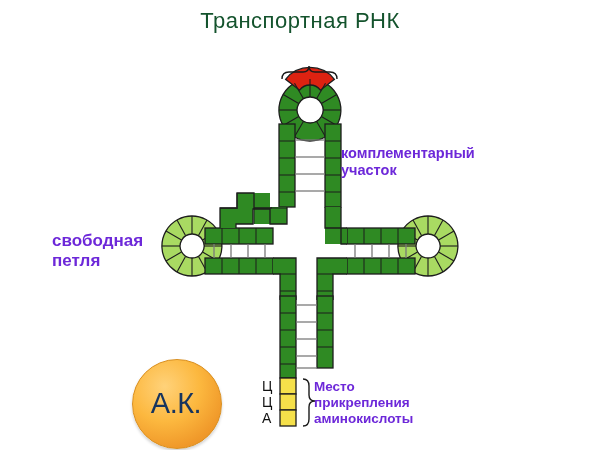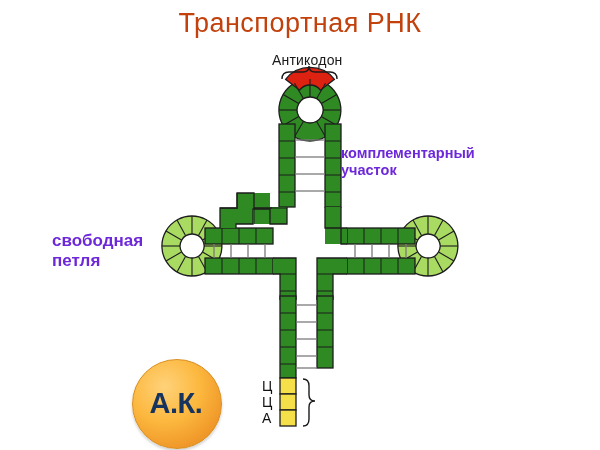--- a/index.html
+++ b/index.html
@@ -20,23 +20,23 @@
     width: 600px;
     height: 450px;
   }
   .title {
     position: absolute;
     left: 0;
     top: 8px;
     width: 600px;
     text-align: center;
     font-family: "Liberation Sans", sans-serif;
-    font-size: 27px;
+    font-size: 22px;
     font-weight: 400;
-    color: #c2410c;
+    color: #14532d;
     letter-spacing: 0.5px;
   }
   .lbl {
     position: absolute;
     font-family: "Liberation Sans", sans-serif;
     font-weight: bold;
     color: #6d28d9;
     line-height: 1.18;
     white-space: pre-line;
   }
@@ -78,21 +78,21 @@
     position: absolute;
     left: 132px;
     top: 359px;
     width: 88px;
     height: 88px;
     display: flex;
     align-items: center;
     justify-content: center;
     font-family: "Liberation Sans", sans-serif;
     font-size: 29px;
-    font-weight: bold;
+    font-weight: normal;
     color: #16345e;
     letter-spacing: -0.5px;
   }
   .base-letter {
     position: absolute;
     font-family: "Liberation Sans", sans-serif;
     font-size: 14px;
     color: #111111;
     font-weight: normal;
   }
@@ -304,25 +304,27 @@
 
     <g fill="none" stroke="#1a1a1a" stroke-width="1.4">
       <path d="M 282,79 q 0,-7 7,-7 L 303,72 q 6,0 6,-6 q 0,6 6,6 L 330,72 q 7,0 7,7"></path>
     </g>
 
     <g fill="none" stroke="#1a1a1a" stroke-width="1.4">
       <path d="M 303,379 q 6,0 6,7 L 309,395 q 0,6 6,6 q -6,0 -6,6 L 309,419 q 0,7 -6,7"></path>
     </g>
   </svg>
 
-  <div class="lbl lbl-anticodon">Антикодон</div>
   <div class="lbl lbl-complement">комплементарный
 участок</div>
   <div class="lbl lbl-freeloop">свободная
 петля</div>
+  <div class="lbl lbl-attach">Место
+прикрепления
+аминокислоты</div>
 
   <div class="base-letter" style="left:262px; top:378px;">Ц</div>
   <div class="base-letter" style="left:262px; top:394px;">Ц</div>
   <div class="base-letter" style="left:262px; top:410px;">А</div>
 
   <div class="ak-circle"></div>
   <div class="ak-text">А.К.</div>
 
 </div>
 

